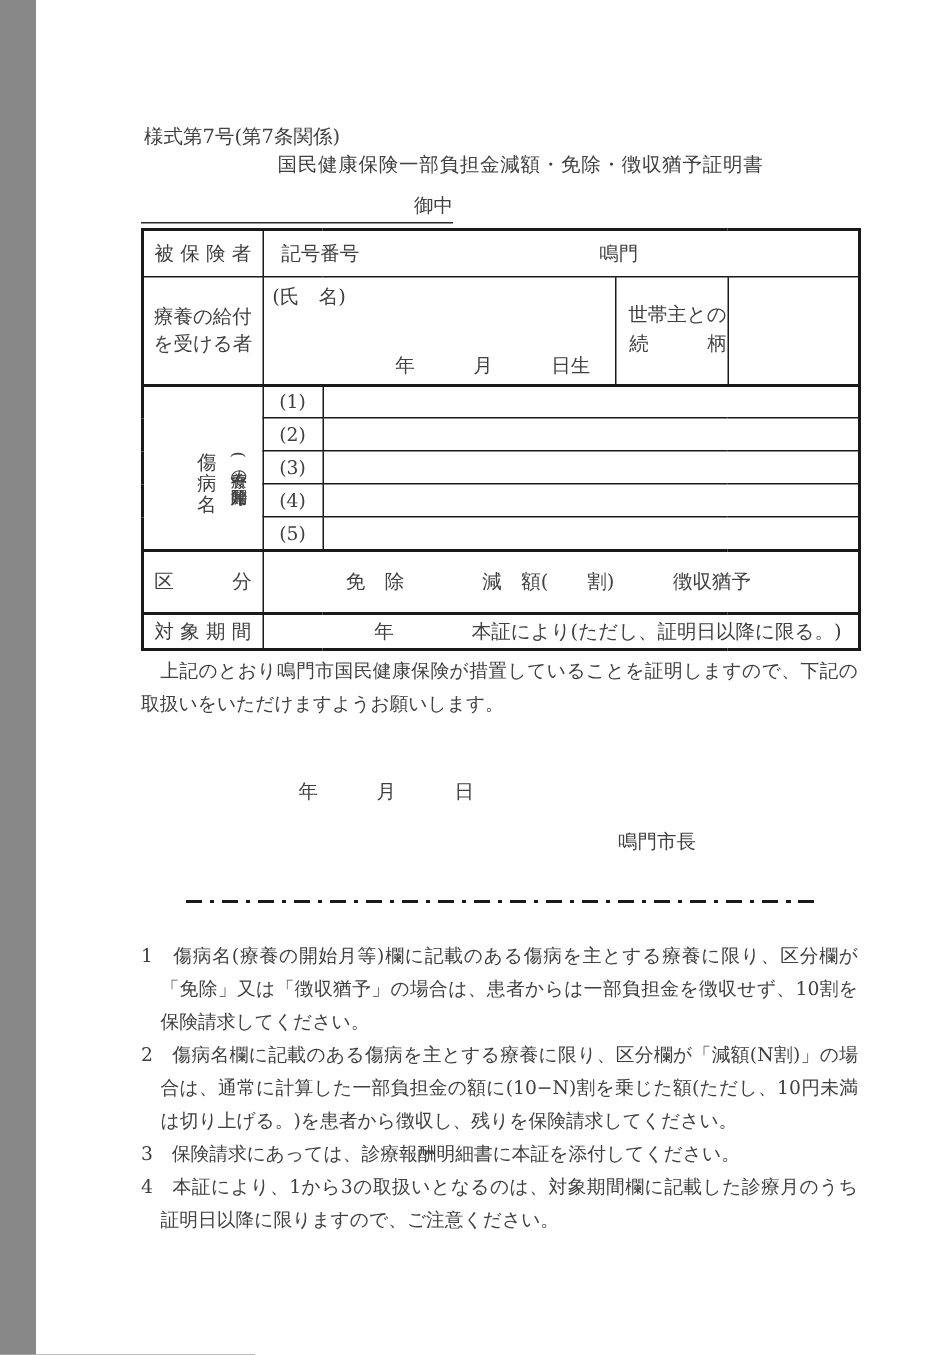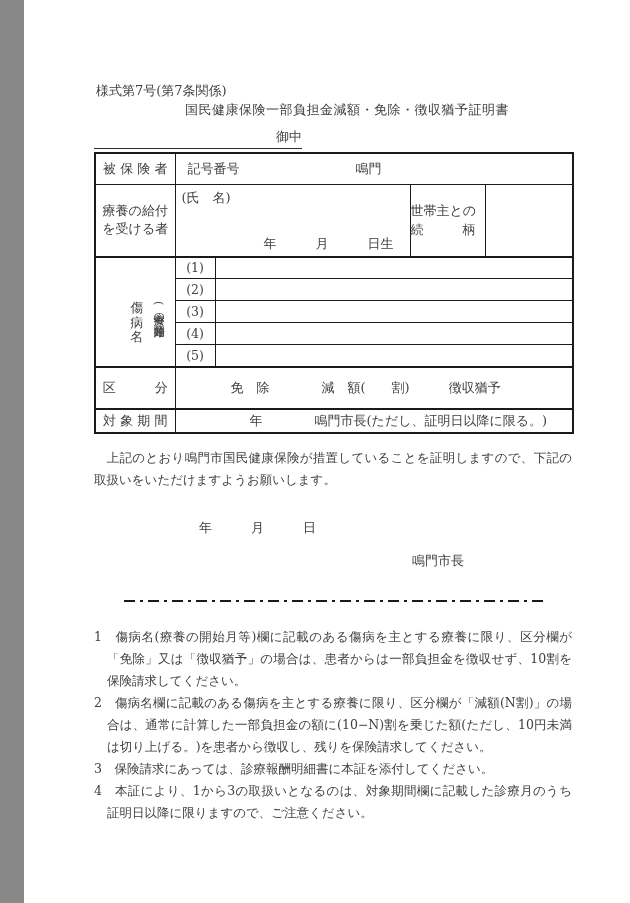--- a/index.html
+++ b/index.html
@@ -27,36 +27,36 @@
   table.cert td{border:1px solid #1a1a1a;padding:0;vertical-align:middle;}
   td.label-col{border-right:2px solid #1a1a1a;text-align:center;}
   tr.thick-top td{border-top:2px solid #1a1a1a;}
   .r1{height:31px;}
   .r2{height:53px;}
   .rsub{height:22px;}
   .r4{height:42px;}
   .r5{height:24px;}
 
   .cell-flex{display:flex;align-items:center;}
-  .symbol-cell{padding-left:12px;}
+  .symbol-cell{padding-left:12px;gap:44px;}
   .symbol-value{margin-left:116px;}
 
   .recipient-cell{display:flex;flex-direction:column;justify-content:space-between;height:100%;box-sizing:border-box;padding:4px 0 3px 6px;gap:28px;}
   .birth-line{padding-left:82px;}
-  .relation-cell{text-align:left;line-height:19px;}
+  .relation-cell{text-align:right;line-height:19px;}
 
   .disease-head{position:relative;}
   .disease-head-inner{display:flex;flex-direction:row;justify-content:center;align-items:center;gap:5px;height:100%;padding-left:22px;box-sizing:border-box;}
   .v-main{writing-mode:vertical-rl;letter-spacing:14px;font-size:13px;}
   .v-sub{writing-mode:vertical-rl;font-size:11px;letter-spacing:0px;}
   .disease-num{text-align:center;font-size:12.5px;}
   .category-cell{padding-left:55px;}
   .period-cell{padding-left:74px;}
 
-  .statement{position:absolute;top:447px;left:0;width:478px;font-size:12.5px;line-height:22px;text-align:justify;}
+  .statement{position:absolute;top:436px;left:0;width:478px;font-size:12.5px;line-height:22px;text-align:justify;}
   .date-line{position:absolute;top:519px;left:0;padding-left:105px;font-size:13px;}
   .issuer{position:absolute;top:552px;left:0;padding-left:318px;font-size:13px;}
 
   .divider{
     position:absolute;top:600px;left:30px;width:420px;height:2px;
     background:repeating-linear-gradient(to right,#1a1a1a 0 11px,transparent 11px 16px,#1a1a1a 16px 19px,transparent 19px 24px);
   }
 
   .notes{position:absolute;top:626px;left:0;width:478px;font-size:12.5px;line-height:22px;}
   .notes p{margin:0;padding-left:13px;text-indent:-13px;text-align:justify;}
@@ -140,21 +140,21 @@
 
         <tr class="r4 thick-top">
           <td class="label-col">区　　　分</td>
           <td colspan="4">
             <div class="cell-flex category-cell">免　除　　　　減　額(　　割)　　　徴収猶予</div>
           </td>
         </tr>
         <tr class="r5 thick-top">
           <td class="label-col">対 象 期 間</td>
           <td colspan="4">
-            <div class="cell-flex period-cell">年　　　　鳴門市長(ただし、証明日以降に限る。)</div>
+            <div class="cell-flex period-cell">年　　　　本証により(ただし、証明日以降に限る。)</div>
           </td>
         </tr>
       </tbody>
     </table>
 
     <div class="statement">　上記のとおり鳴門市国民健康保険が措置していることを証明しますので、下記の取扱いをいただけますようお願いします。</div>
     <div class="date-line">年　　　月　　　日</div>
     <div class="issuer">鳴門市長</div>
 
     <div class="divider"></div>

